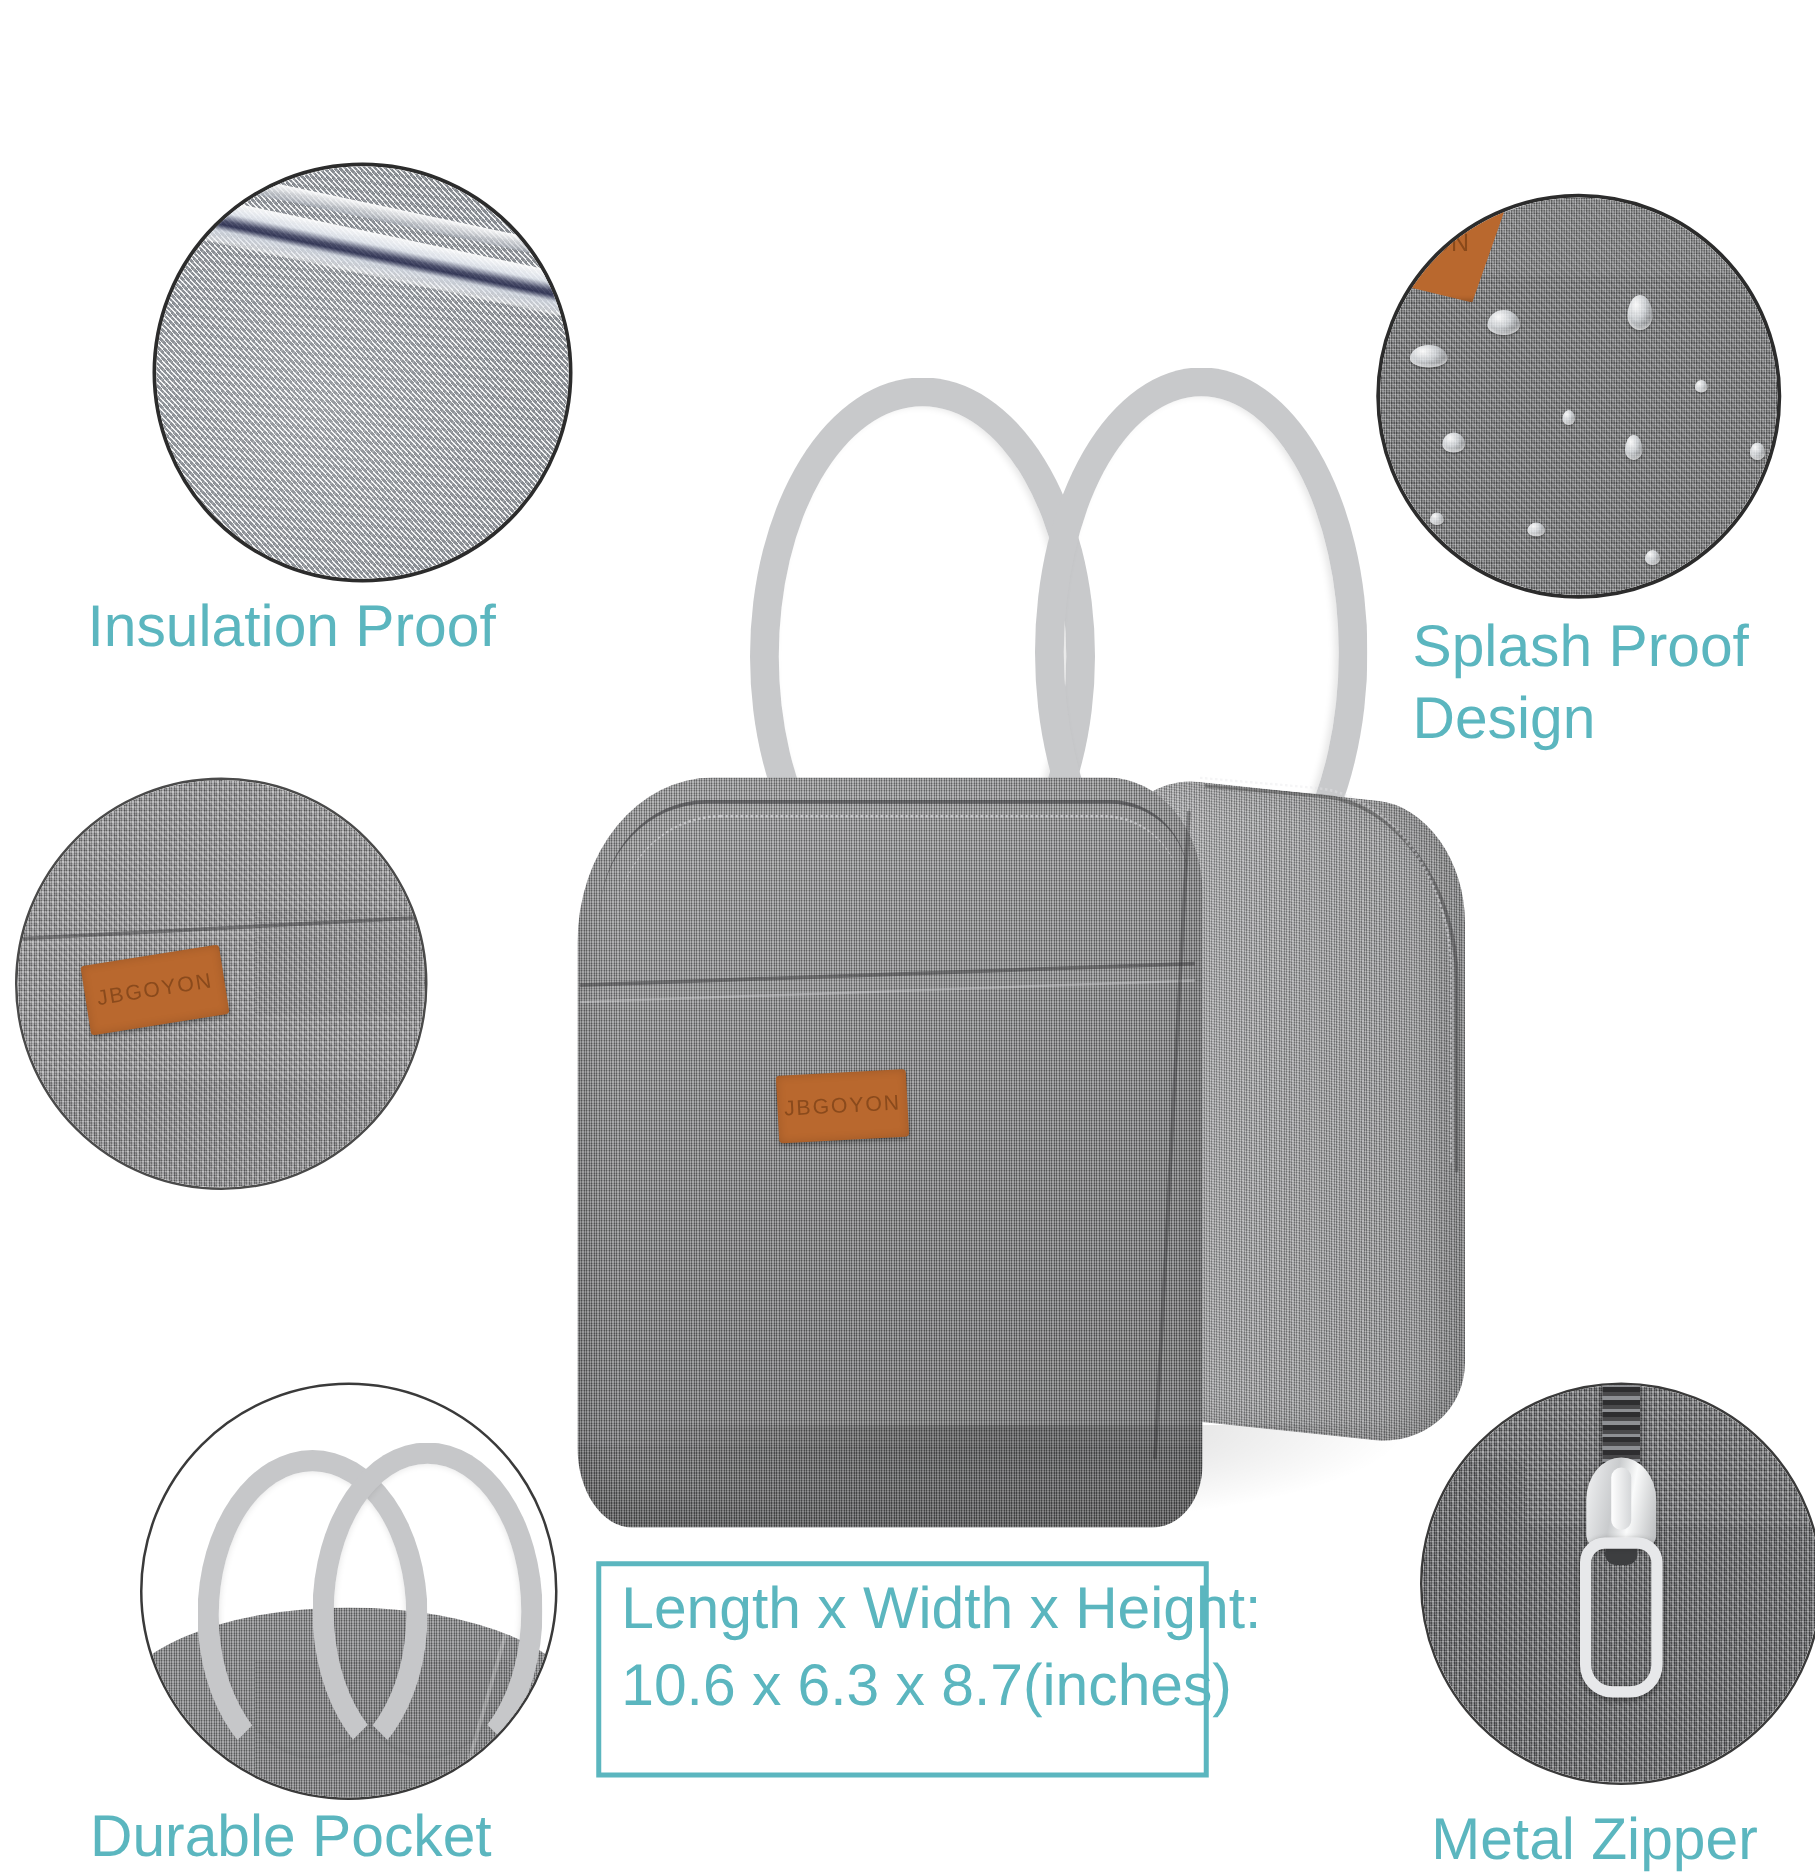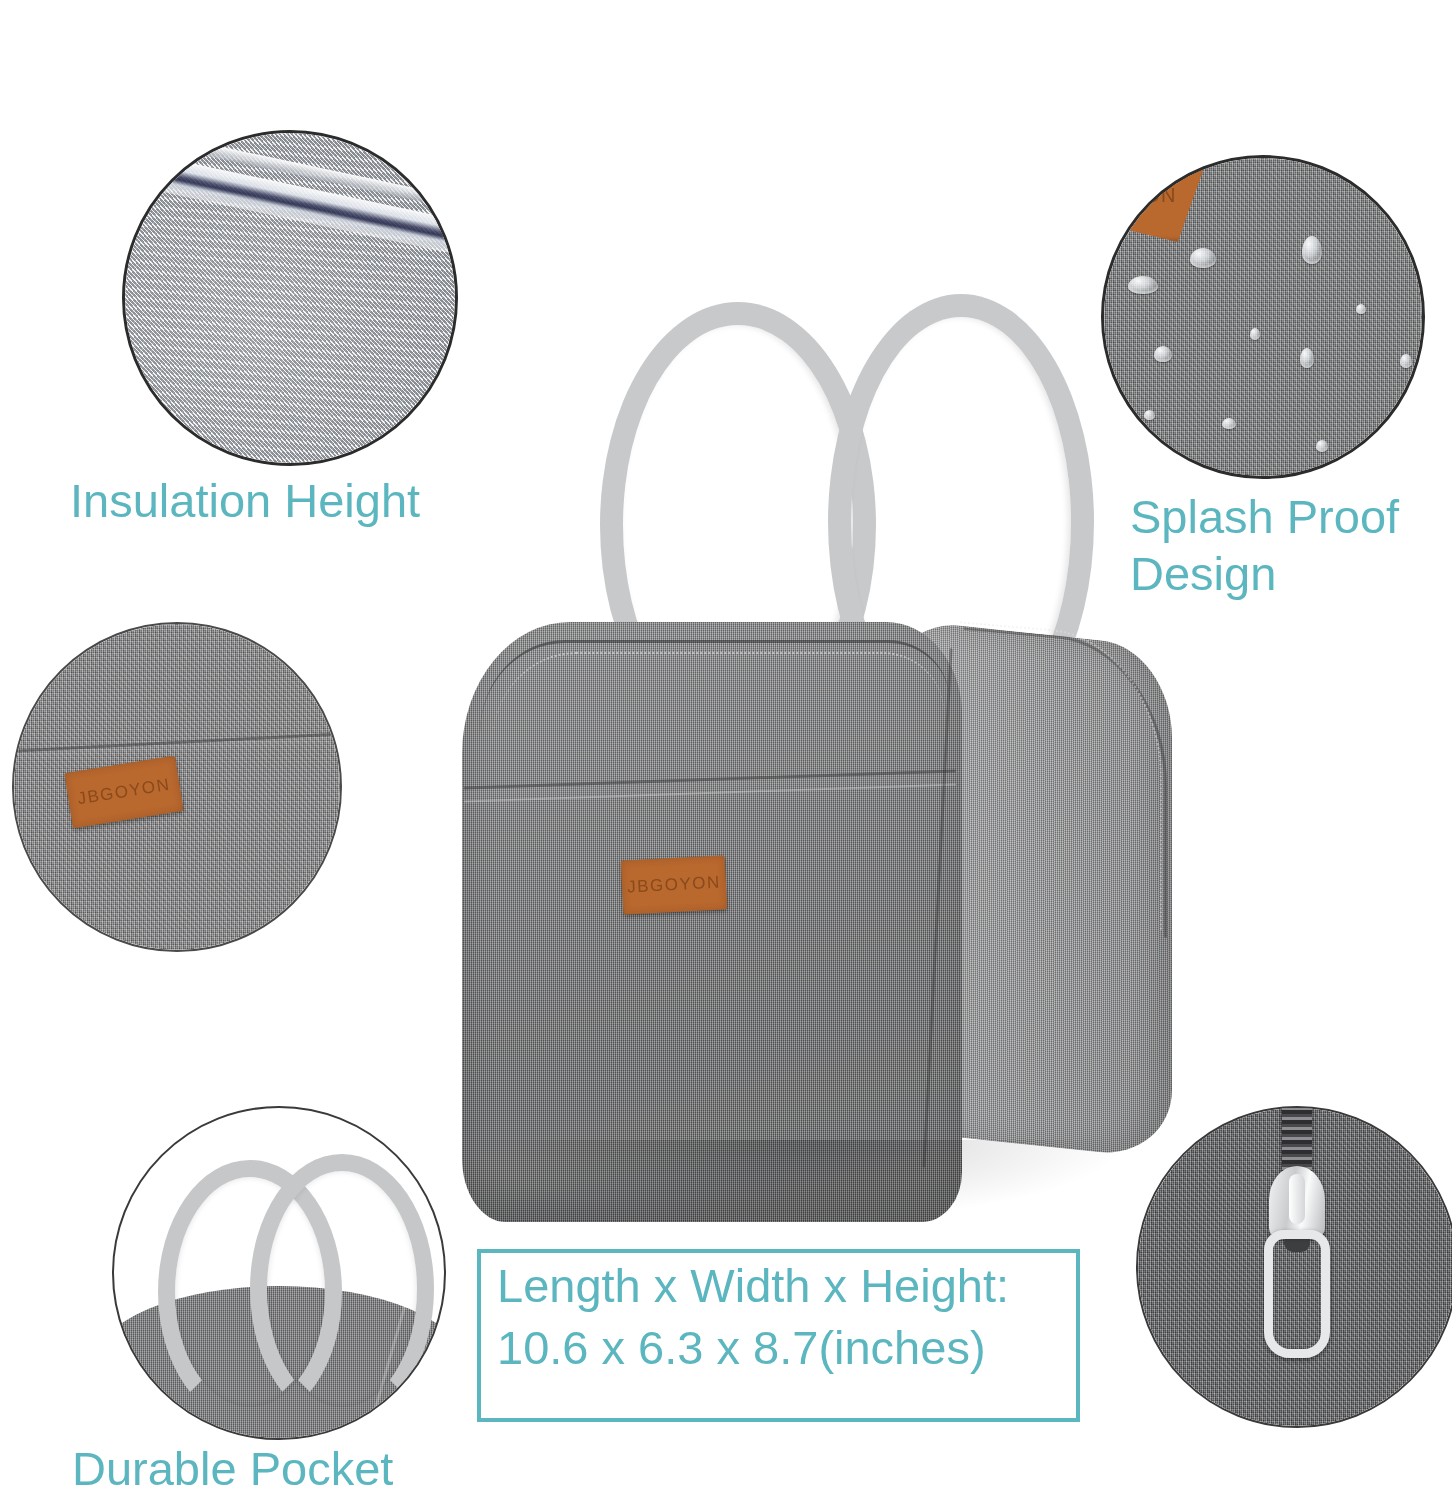--- a/index.html
+++ b/index.html
@@ -396,21 +396,21 @@
     height: 80px;
     background: radial-gradient(ellipse at 50% 0%, rgba(0,0,0,.18), rgba(0,0,0,0) 70%);
     pointer-events: none;
   }
 
   
   #dim-box {
     position: absolute;
     left: 477px;
     top: 1249px;
-    width: 603px;
+    width: 490px;
     height: 173px;
     border: 4px solid #5BB6BF;
     box-sizing: border-box;
     background: #ffffff;
   }
   #dim-text {
     position: absolute;
     left: 16px;
     top: 2px;
     width: 580px;
@@ -424,21 +424,21 @@
 <body>
 
 <div id="page">
 
 
   <div class="circle" id="circle-insulation">
     <div class="circle-inner foil"></div>
     <div class="foil-seam2"></div>
     <div class="foil-seam"></div>
   </div>
-  <div class="feat-label" id="label-insulation">Insulation Height</div>
+  <div class="feat-label" id="label-insulation">Insulation Proof</div>
 
   <div class="circle" id="circle-splash">
     <div class="circle-inner weave weave-mid"></div>
     <div class="tag-corner"></div>
     <div class="tag-corner-text">YON</div>
     <div class="droplet" style="left:86px;  top:90px;  width:26px; height:20px;"></div>
     <div class="droplet" style="left:198px; top:78px;  width:20px; height:28px;"></div>
     <div class="droplet" style="left:24px;  top:118px; width:30px; height:18px;"></div>
     <div class="droplet" style="left:50px;  top:188px; width:18px; height:16px;"></div>
     <div class="droplet" style="left:146px; top:170px; width:10px; height:12px;"></div>
@@ -484,19 +484,20 @@
 
   <div class="circle" id="circle-zipper">
     <div class="circle-inner weave weave-dark"></div>
     <div class="zip-teeth"></div>
     <div class="zip-body">
       <div class="zip-body-ridge"></div>
     </div>
     <div class="zip-hole-top"></div>
     <div class="zip-pull"></div>
   </div>
+  <div class="feat-label" id="label-zipper">Metal Zipper</div>
 
   <div id="dim-box">
     <div id="dim-text">Length x Width x Height:
 10.6 x 6.3 x 8.7(inches)</div>
   </div>
 
 </div>
 
 </body></html>

